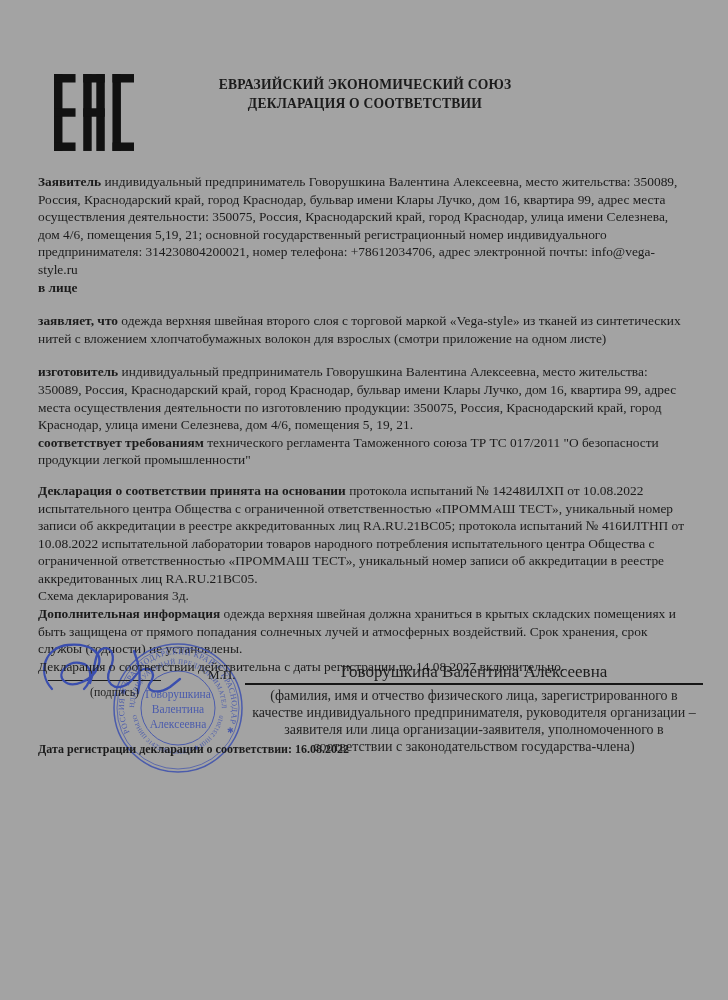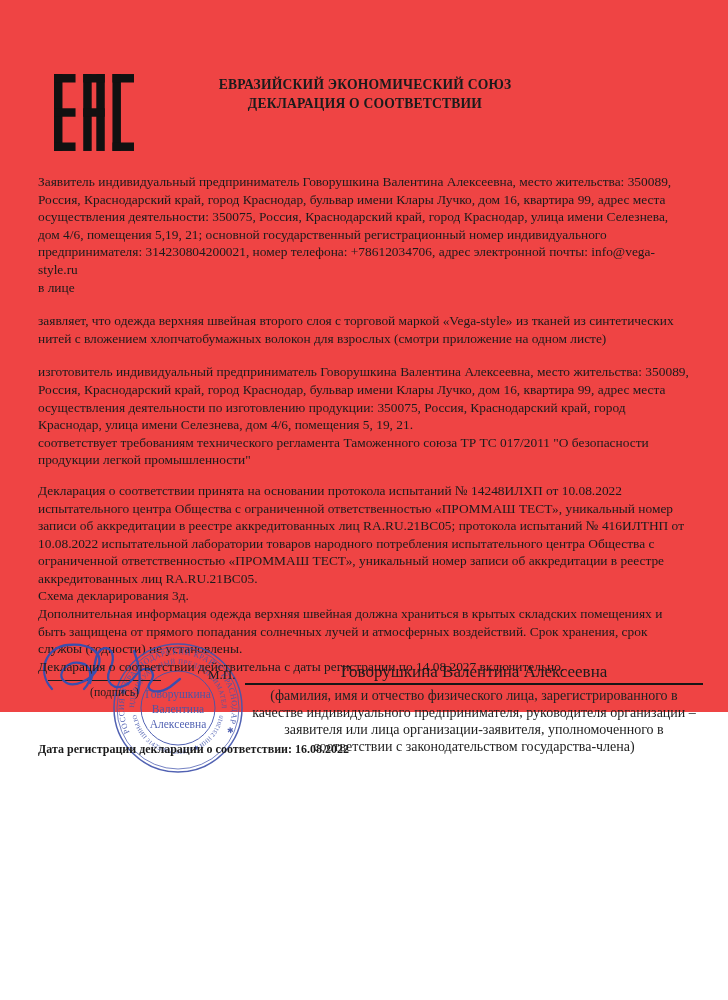--- a/index.html
+++ b/index.html
@@ -1,29 +1,29 @@
 <!DOCTYPE html>
 <html><head>
 <meta charset="utf-8">
 <style>
   html,body { margin:0; padding:0; background:#ffffff; }
   body { width:728px; height:1000px; font-family:"Liberation Serif", serif; color:#1b1b1b; }
-  .page { box-sizing:border-box; width:728px; height:712px; padding:72px 36px 0 38px; position:relative; background:#ef4444; }
+  .page { box-sizing:border-box; width:728px; height:1000px; padding:72px 36px 0 38px; position:relative; background:#a3a3a3; }
 
   
   .hdr { position:relative; height:101px; }
   .eac-logo { position:absolute; left:16px; top:2px; }
   .titles { text-align:center; font-weight:bold; font-size:13.6px; line-height:18.5px; padding-top:4px; letter-spacing:.2px; }
 
   
   .doc { font-size:13.4px; line-height:17.6px; }
   .doc p { margin:0; }
   .gap { margin-top:16px !important; }
   .gap-sm { margin-top:13px !important; }
-  b.lead { font-weight:normal; }
+  b.lead { font-weight:bold; }
   .validity { font-weight:normal; margin-top:16px; position:relative; z-index:2; }
 
   
   .sig { position:relative; height:66px; }
   .signature-svg { position:absolute; left:0; top:-38px; z-index:1; }
   .stamp { position:absolute; left:74px; top:-33px; z-index:0; opacity:.93; }
   .sig-line-left { position:absolute; left:10px; top:5px; width:113px; border-bottom:1.7px solid #1c1c1c; height:0; }
   .podpis { position:absolute; left:52px; top:9px; font-size:11.8px; z-index:2; }
   .mp { position:absolute; left:170px; top:-9px; font-size:13px; z-index:2; }
   .name-block { position:absolute; left:207px; top:-12px; width:458px; text-align:center; z-index:2; }

